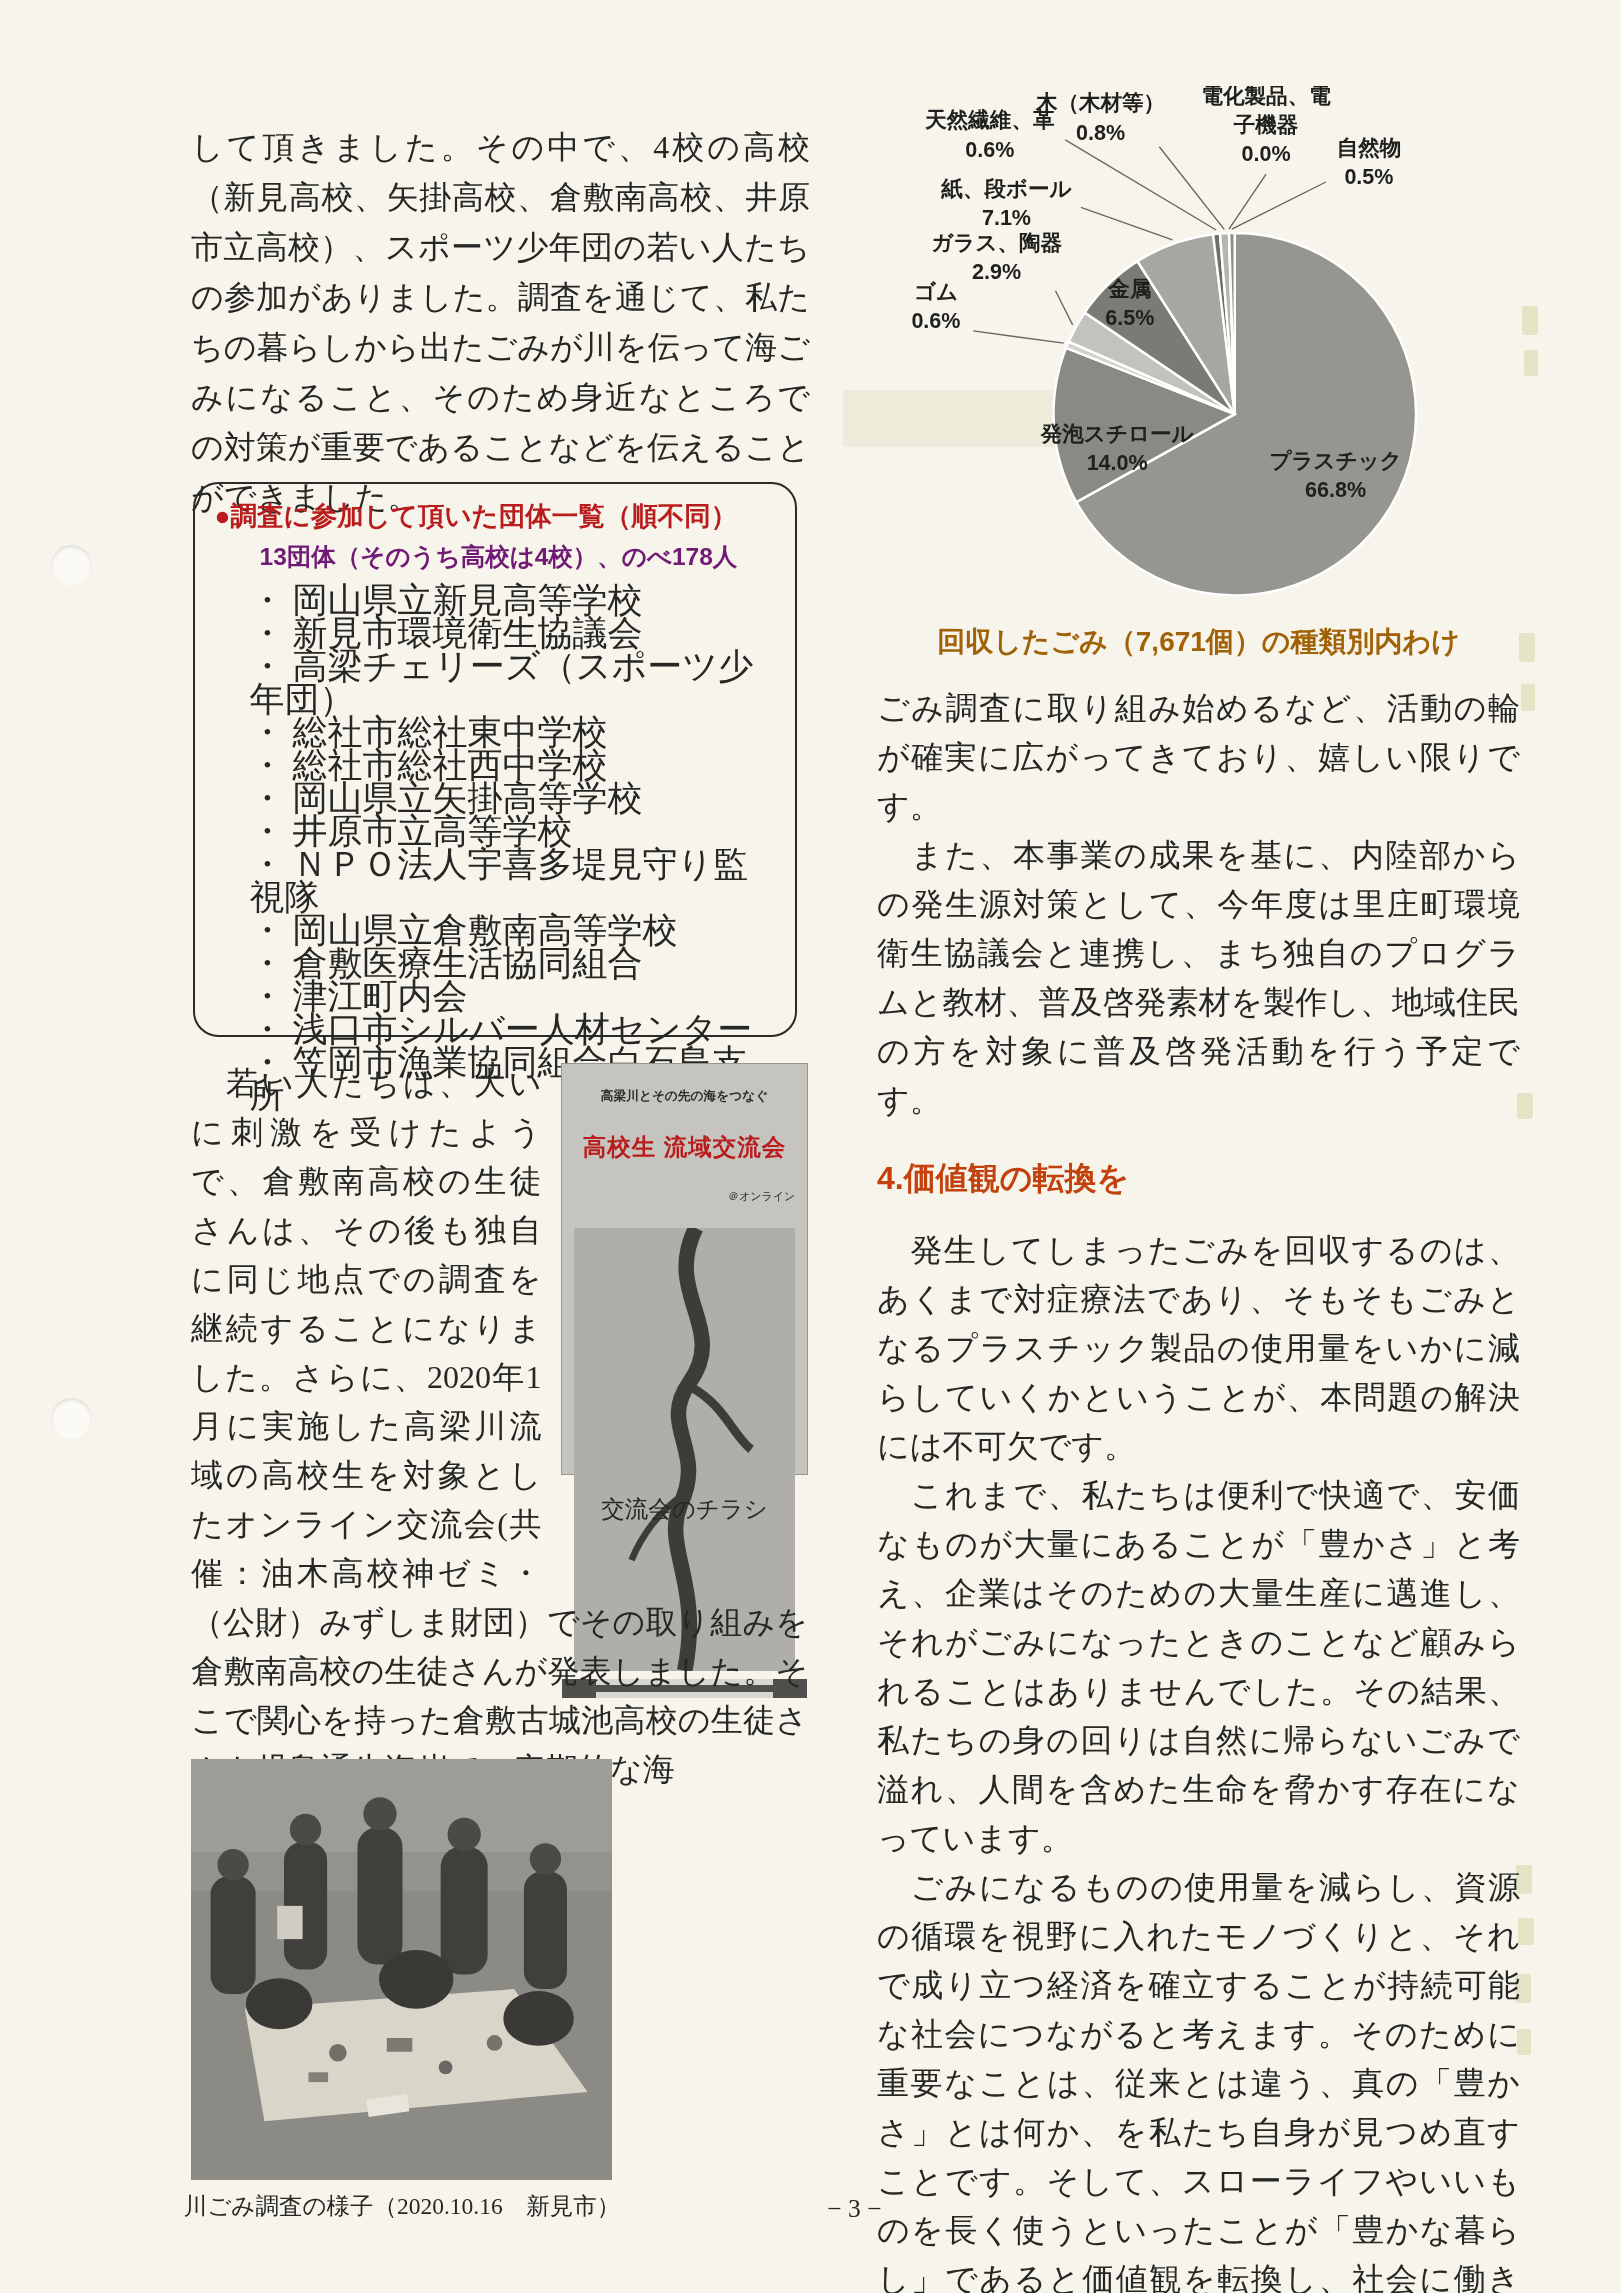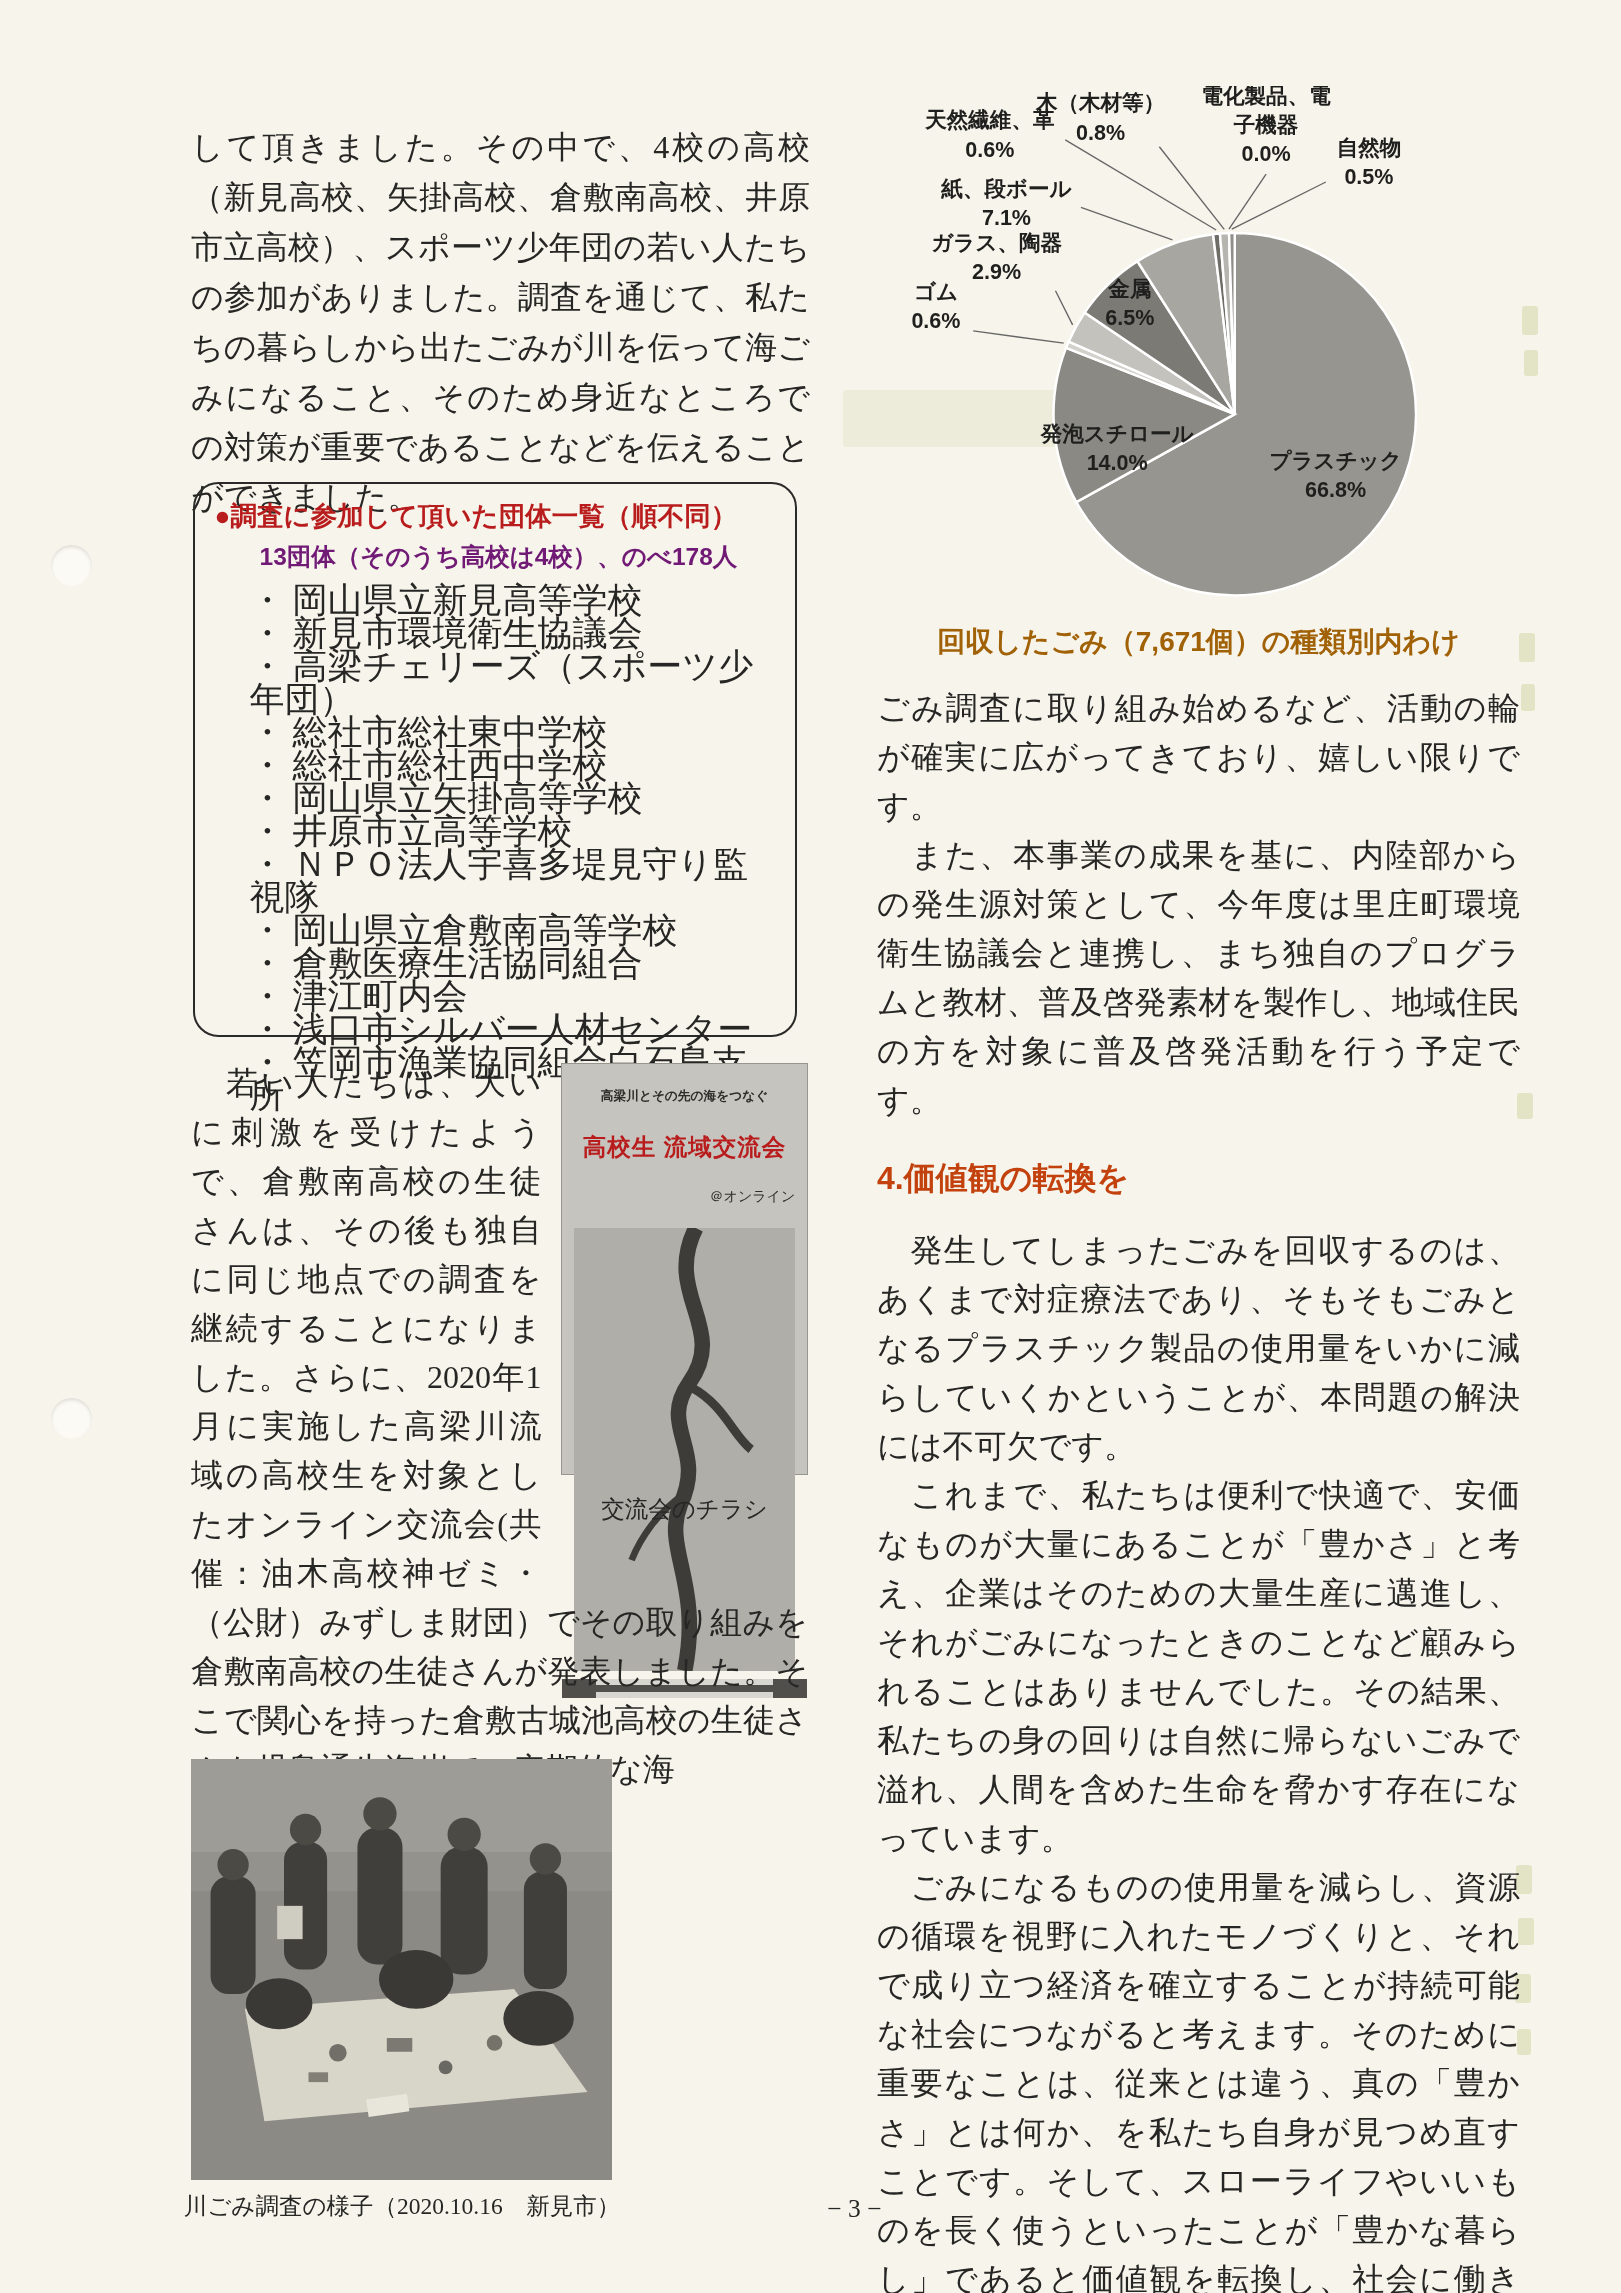--- a/index.html
+++ b/index.html
@@ -18,21 +18,21 @@
   .participants-list{list-style:none;margin:11.8px 0 0 35px;padding:0;font-size:35px;line-height:33px;}
   .participants-list li::before{content:"・";margin-right:7.8px;}
 
   .mid-section{position:absolute;left:191px;top:1059px;width:617px;font-size:32px;line-height:49px;
          text-align:justify;}
   .flyer-wrap{float:right;width:247px;margin:3.9px 0 35px 19.6px;}
   .flyer{box-sizing:border-box;height:412px;background:#c6c4be;border:1px solid #97958f;
          display:flex;flex-direction:column;font-family:"Liberation Sans","DejaVu Sans",sans-serif;}
   .flyer-tagline{font-size:12.7px;font-weight:bold;text-align:center;padding-top:7.8px;color:#2e2d2a;}
   .flyer-title{font-size:23.5px;font-weight:bold;text-align:center;color:#b91c1c;margin-top:2px;letter-spacing:1px;}
-  .flyer-mode{font-size:14px;text-align:right;padding-right:11.8px;color:#2e2d2a;}
+  .flyer-mode{font-size:11px;text-align:right;padding-right:11.8px;color:#2e2d2a;}
   .flyer-map{flex:1;margin:7.8px 11.8px;background:#b0aea8;}
   .flyer-map svg{width:100%;height:100%;display:block;}
   .flyer-band{height:43px;background:#504f4b;display:flex;flex-direction:column;
          align-items:center;justify-content:center;gap:6.9px;}
   .flyer-band .bar{display:block;width:72%;height:5.9px;background:#d8d6d0;}
   .flyer-caption{font-size:23.5px;text-align:center;margin-top:9.8px;color:#262624;}
 
   .photo{position:absolute;left:191px;top:1759px;width:421px;height:421px;}
   .photo svg{width:100%;height:100%;display:block;}
   .photo-caption{position:absolute;left:157px;top:2190px;width:490px;text-align:center;font-size:23.5px;}

